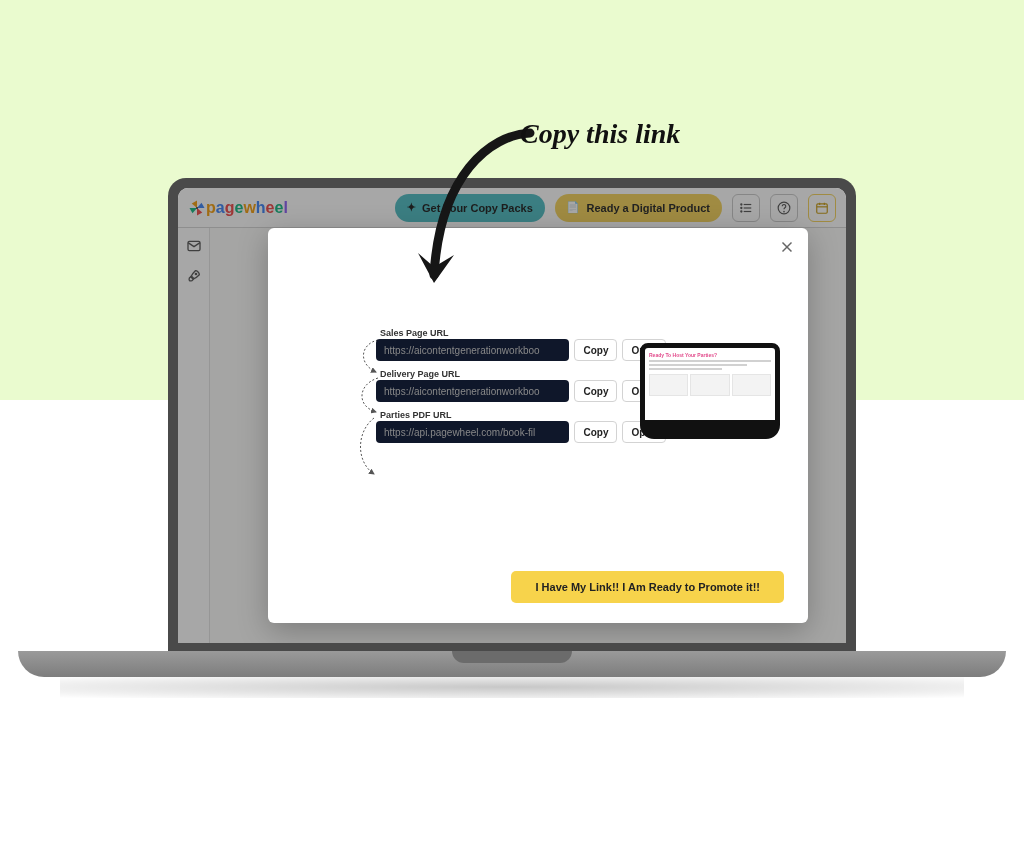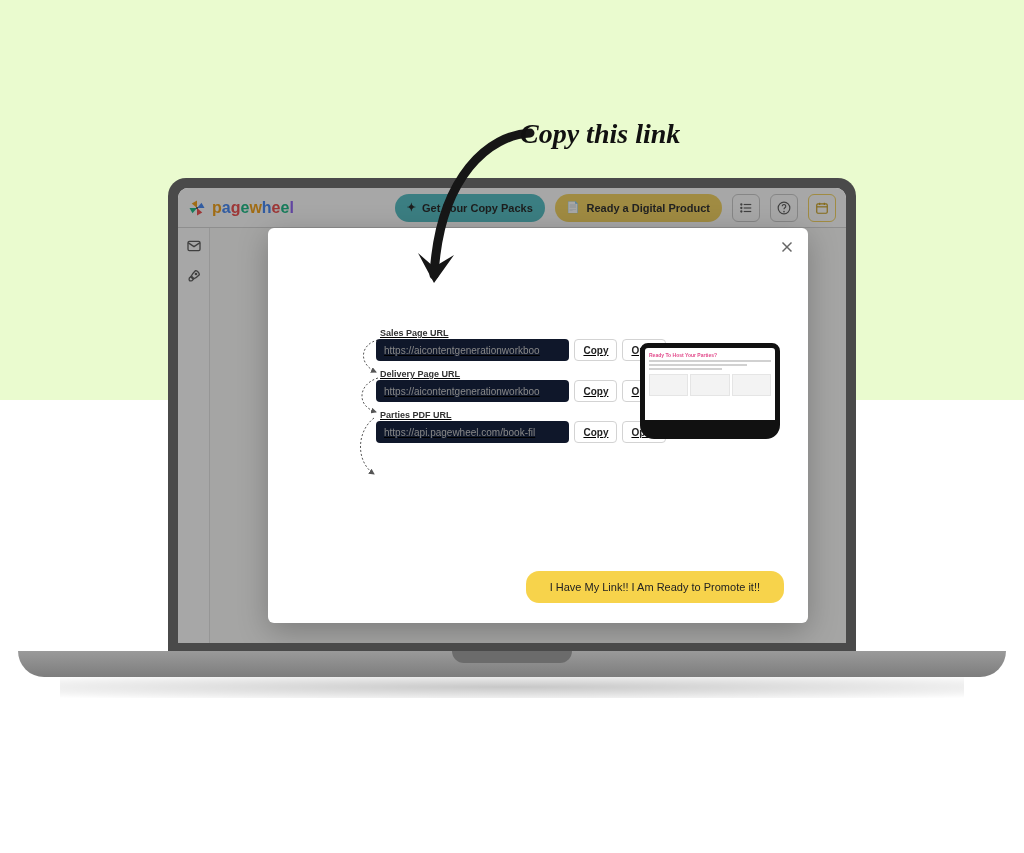--- a/index.html
+++ b/index.html
@@ -31,21 +31,21 @@
     background:radial-gradient(ellipse at center, rgba(0,0,0,0.22), rgba(0,0,0,0));
   }
 
   
   .appbar {
     position:absolute; left:0; top:0; width:100%; height:40px;
     background:#ffffff; border-bottom:1px solid #d6d6d6;
     display:flex; align-items:center; padding:0 10px; gap:10px;
     filter:brightness(0.92);
   }
-  .logo { display:flex; align-items:flex-end; gap:6px; font-weight:700; font-size:16px;}
+  .logo { display:flex; align-items:flex-end; font-weight:700; font-size:16px;}
   .logo-pin { width:18px; height:18px; position:relative; }
   .logo-pin svg{width:100%;height:100%;}
   .logo-text span.p1{color:#f59e0b;} .logo-text span.p2{color:#3b82f6;}
   .logo-text span.p3{color:#ef4444;} .logo-text span.p4{color:#10b981;}
   .logo-text span.p5{color:#8b5cf6;}
   .spacer{flex:1;}
   .pillbtn {
     height:28px; border-radius:14px; padding:0 12px; display:flex; align-items:center;
     font-size:11px; font-weight:600; color:#222; gap:6px;
   }
@@ -66,21 +66,21 @@
   }
   .scrim{ position:absolute; inset:0; background:rgba(40,40,40,0.35); }
 
   
   .modal{
     position:absolute; left:90px; top:40px; width:540px; height:395px;
     background:#fff; border-radius:6px; box-shadow:0 8px 30px rgba(0,0,0,0.25);
     padding:18px 24px;
   }
   .modal .close{ position:absolute; right:12px; top:10px; width:18px;height:18px; color:#666; cursor:pointer;}
-  .url-block{ position:absolute; left:108px; top:100px; width:290px;text-decoration:underline;}
+  .url-block{ position:absolute; left:108px; top:100px; width:290px;}
   .url-row{ margin-bottom:8px;}
   .url-label{ font-size:9px; color:#333; font-weight:600; margin-left:4px; margin-bottom:1px;}
   .url-line{ display:flex; gap:5px; align-items:center;}
   .url-input{
     flex:1; height:22px; background:#0f172a; border:none; border-radius:4px;
     padding:0 8px; font-size:10px; color:#888;
   }
   .smallbtn{
     height:22px; padding:0 8px; background:#fff; border:1px solid #d3d3d3; border-radius:4px;
     font-size:10px; font-weight:600; color:#222; display:flex; align-items:center;
@@ -95,22 +95,22 @@
   .preview .pl{ height:2px; background:#d1d1d1;}
   .preview .pcells{display:flex; gap:2px; margin-top:2px;}
   .preview .pc{flex:1; height:22px; background:#f3f3f3; border:1px solid #e5e5e5;}
   .copy-note{
     position:absolute; left:108px; top:230px; width:400px;
   }
   .copy-note .h{ font-size:11px; font-weight:700; color:#222;}
   .copy-note .s{ font-size:9px; color:#888; margin-top:2px;}
   .cta{
     position:absolute; right:24px; bottom:20px; left:auto;
-    background:#f7d34b; color:#222; font-weight:400; font-size:11px;
-    border:none; border-radius:13px; padding:10px 24px;
+    background:#f7d34b; color:#222; font-weight:700; font-size:11px;
+    border:none; border-radius:5px; padding:10px 24px;
   }
   .dashed-arrows{ position:absolute; left:86px; top:106px; width:28px; height:150px; pointer-events:none;}
 
   
   .annot{ position:absolute; left:380px; top:115px; width:260px; height:210px; pointer-events:none; z-index:20;}
   .annot-text{ position:absolute; left:520px; top:118px; font-family:"Brush Script MT","Segoe Script",cursive;
     font-size:28px; color:#111; font-weight:600; z-index:21; pointer-events:none; font-style:italic;text-align:right;}
 
 </style>
 </head>

